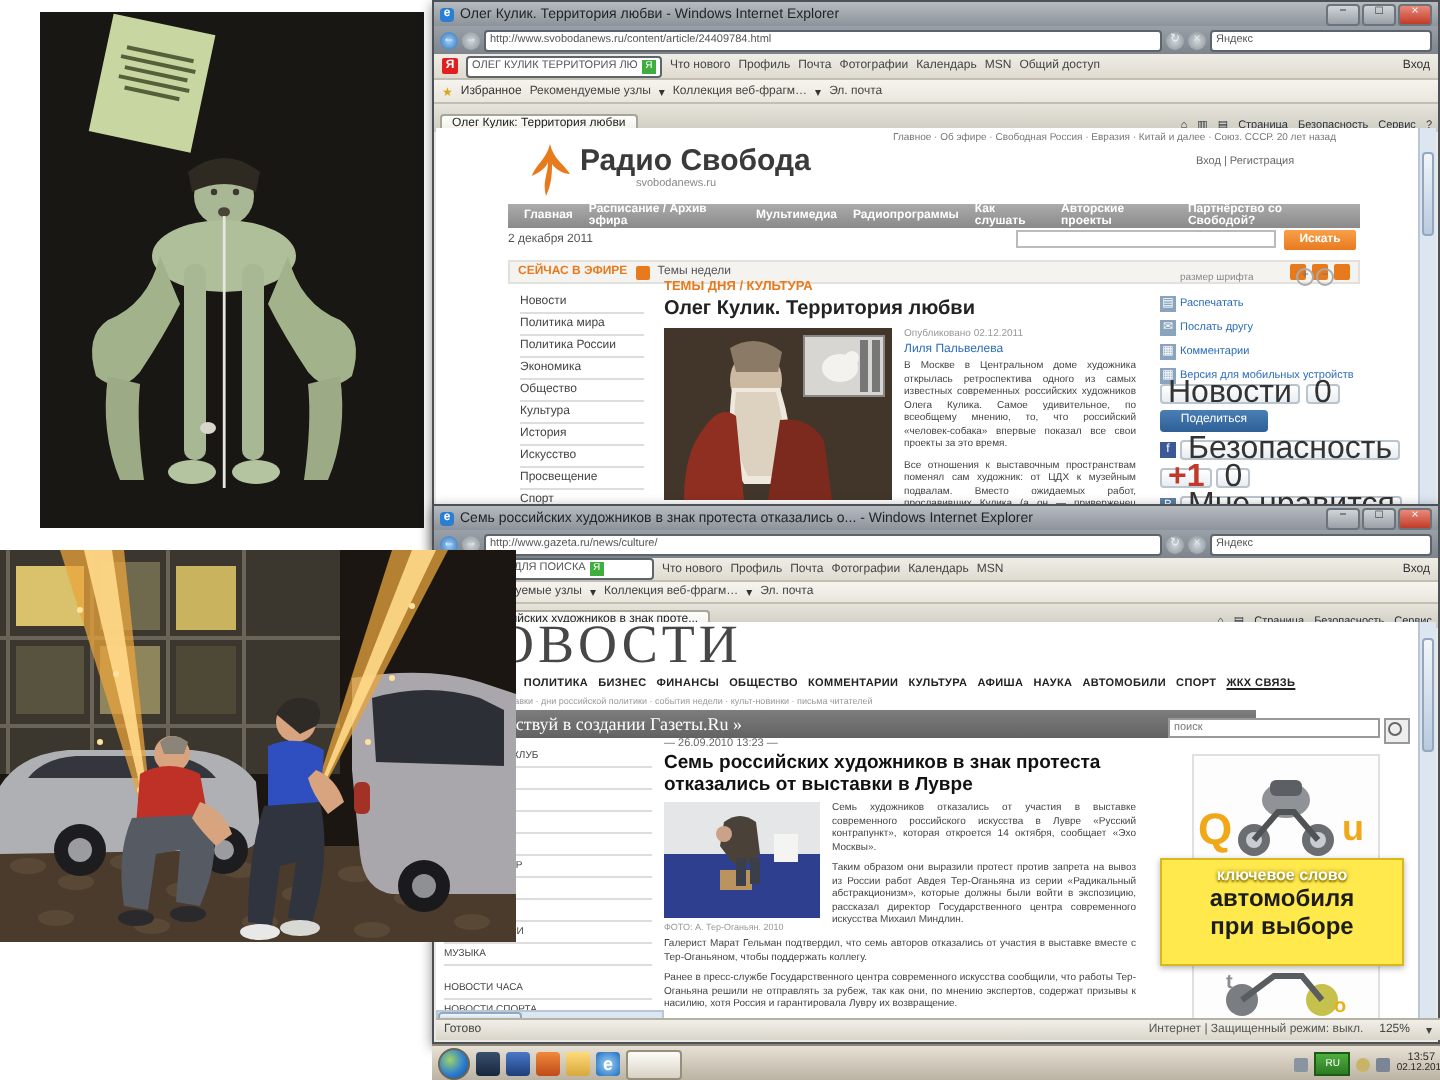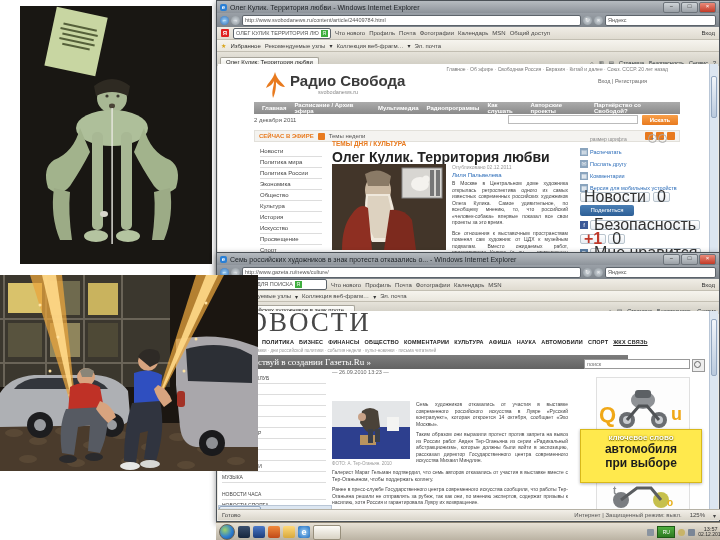--- a/index.html
+++ b/index.html
@@ -161,21 +161,21 @@
         <div class="listitem">Культура</div>
         <div class="listitem">История</div>
         <div class="listitem">Искусство</div>
         <div class="listitem">Просвещение</div>
         <div class="listitem">Спорт</div>
         <div class="listitem">Блоги</div>
         <div class="listitem">Книги</div>
       </div>
 
       <div class="abs orange" style="left:114px;top:76px;font-size:6.5px;font-weight:bold;">ТЕМЫ ДНЯ / КУЛЬТУРА</div>
-      <div class="abs" style="left:114px;top:85px;font-size:14px;font-weight:bold;color:#222;">Олег Кулик. Территория любви</div>
+      <div class="abs" style="left:114px;top:85px;font-size:10px;font-weight:bold;color:#222;">Олег Кулик. Территория любви</div>
 
       <svg class="abs" style="left:114px;top:100px;" width="114" height="86" viewBox="0 0 114 86">
         <rect width="114" height="86" fill="#3a2f26"></rect>
         <rect x="0" y="0" width="114" height="86" fill="#4a3b2c" opacity=".5"></rect>
         <ellipse cx="46" cy="26" rx="13" ry="15" fill="#cbb9a2"></ellipse>
         <path d="M34 30 Q30 62 40 78 L64 78 Q66 56 58 30 Z" fill="#efe8dc"></path>
         <path d="M36 32 Q33 58 42 74 L60 74 Q62 54 56 32 Z" fill="#ddd2c0"></path>
         <path d="M33 10 Q46 2 59 12 L57 22 L36 22 Z" fill="#8a7a66"></path>
         <path d="M20 50 Q28 38 36 44 L40 86 L10 86 Q10 62 20 50 Z" fill="#8e2f22"></path>
         <path d="M58 46 Q72 44 80 56 L84 86 L52 86 Z" fill="#7d2a1e"></path>
@@ -327,20 +327,21 @@
         <div class="listitem" style="font-size:5px;">МУЗЫКА</div>
       </div>
       <div class="abs" style="left:4px;top:178px;width:104px;">
         <div class="listitem" style="font-size:5px;">НОВОСТИ ЧАСА</div>
         <div class="listitem" style="font-size:5px;">НОВОСТИ СПОРТА</div>
         <div class="listitem" style="font-size:5px;">АВТОМОБИЛИ. БРЕНДЫ</div>
 
       </div>
 
       <div class="abs" style="left:114px;top:58px;font-size:5.5px;color:#666;">— 26.09.2010 13:23 —</div>
+      <div class="abs" style="left:114px;top:66px;width:236px;font-size:9.5px;font-weight:bold;color:#111;line-height:1.15;">Семь российских художников в знак протеста отказались от выставки в Лувре</div>
       <svg class="abs" style="left:114px;top:90px;" width="78" height="58" viewBox="0 0 78 58">
         <rect width="78" height="58" fill="#cfd3d6"></rect>
         <rect x="0" y="0" width="78" height="26" fill="#e4e6e8"></rect>
         <rect x="0" y="26" width="78" height="32" fill="#2d3f8e"></rect>
         <rect x="28" y="34" width="16" height="10" fill="#b9945f"></rect>
         <rect x="55" y="16" width="12" height="14" fill="#f4f4f2"></rect>
         <path d="M30 10 Q38 4 46 10 L48 26 Q40 34 34 30 L28 22 Z" fill="#4a4238"></path>
         <circle cx="30" cy="16" r="4" fill="#c9a287"></circle>
         <rect x="36" y="28" width="5" height="14" fill="#3a3f4a"></rect>
         <rect x="43" y="28" width="5" height="13" fill="#3a3f4a"></rect>

